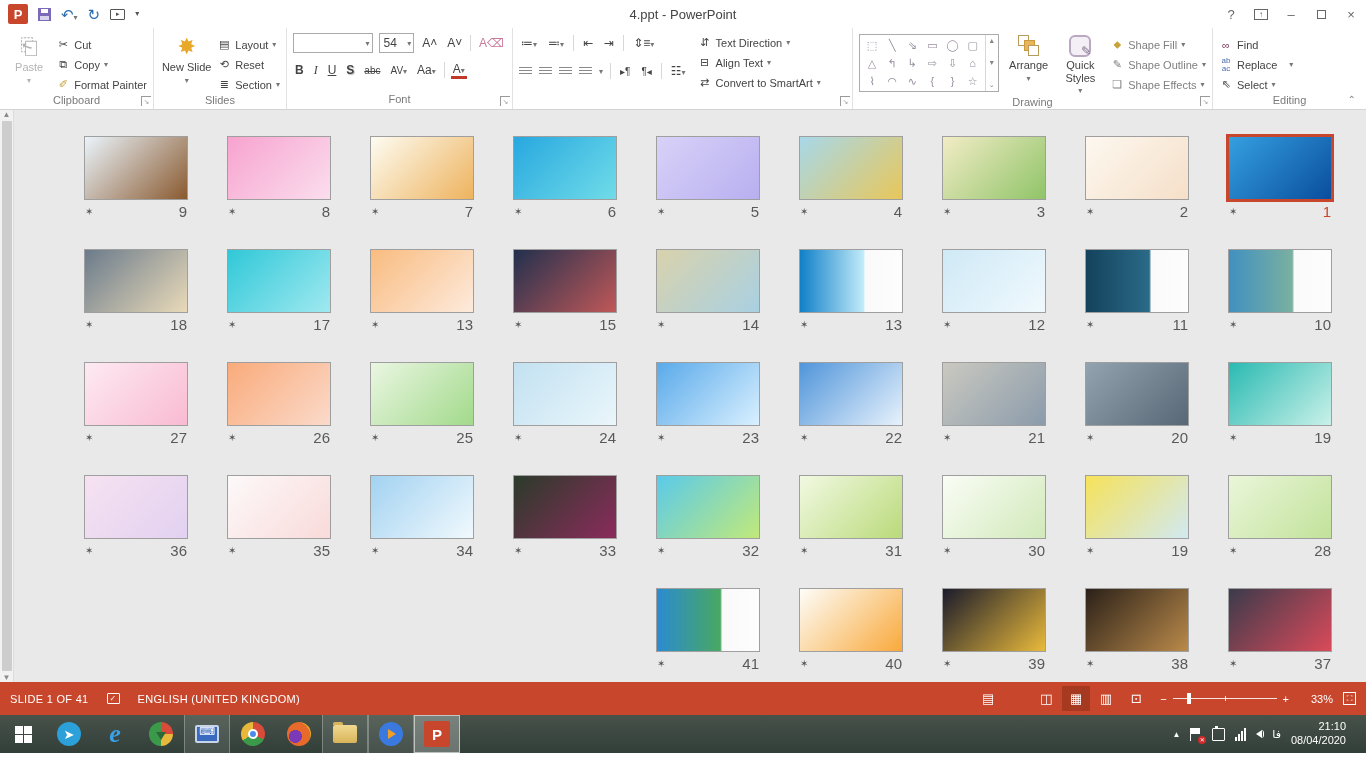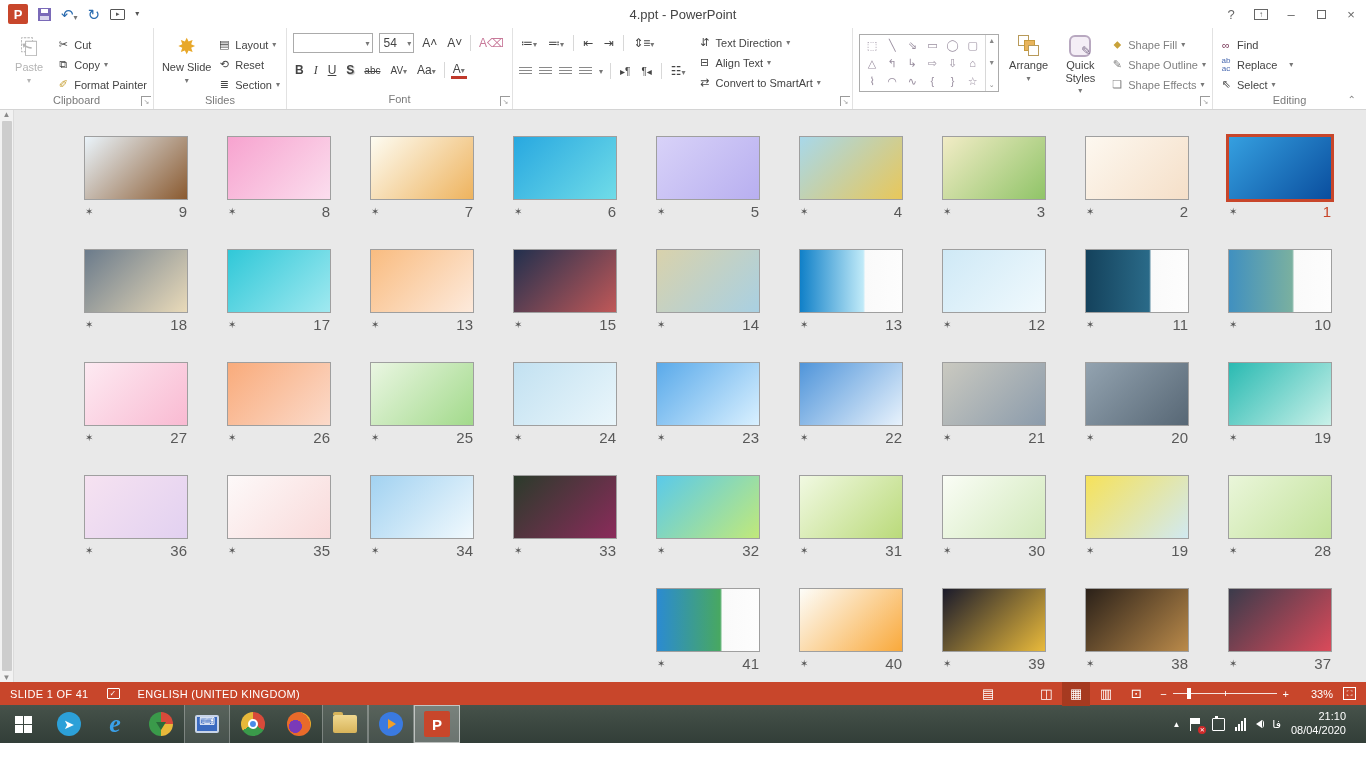--- a/index.html
+++ b/index.html
@@ -69,21 +69,21 @@
   .grid { position:absolute; top:26px; right:34px; width:1248px; display:flex; flex-wrap:wrap; direction:rtl; column-gap:39px; row-gap:29px; }
   .cell { width:104px; direction:ltr; }
   .thumb { width:104px; height:64px; background:#fff; border:1px solid #9f9f9f; }
   .thumb.sel { outline:3px solid #C8462B; outline-offset:-1px; border-color:#C8462B; }
   .cap { display:flex; align-items:center; justify-content:space-between; margin-top:3px; padding:0 1px; }
   .star { font-size:10px; color:#555; }
   .num { font-size:15px; color:#595959; font-family:"Liberation Sans",sans-serif; }
   .cell.sel .num { color:#C8462B; }
 
   
-  .statusbar { height:23px; background:#C8462B; color:#fff; display:flex; align-items:center; font-size:11px; }
+  .statusbar { height:33px; background:#C8462B; color:#fff; display:flex; align-items:center; font-size:11px; }
   .sb-left { display:flex; align-items:center; gap:18px; padding-left:10px; letter-spacing:.3px; }
   .spell-ic { width:13px; height:11px; border:1px solid #fff; border-radius:1px; font-size:8px; line-height:9px; text-align:center; }
   .sb-right { margin-left:auto; display:flex; align-items:center; gap:2px; padding-right:4px; }
   .vbtn { width:28px; height:25px; display:flex; align-items:center; justify-content:center; font-size:13px; color:#fff; }
   .vbtn.active { background:#a63a20; }
   .zoomctl { display:flex; align-items:center; gap:6px; margin:0 8px; }
   .ztrack { width:104px; height:1px; background:rgba(255,255,255,.85); position:relative; }
   .ztick { position:absolute; left:50%; top:-2px; width:1px; height:5px; background:rgba(255,255,255,.85); }
   .zthumb { position:absolute; left:14px; top:-5px; width:4px; height:11px; background:#fff; }
   .zpct { width:34px; text-align:right; }
@@ -343,20 +343,21 @@
               <span>Shape Outline</span>
               <span class="caret">▾</span>
             </div>
           <div class="sbtn">
               <span class="sic">❏</span>
               <span>Shape Effects</span>
               <span class="caret">▾</span>
             </div>
         </div>
       </div>
+      <div class="glabel">Drawing</div>
       <span class="launcher">↘</span>
     </div>
 
     <div class="rgroup" style="flex:1; border-right:none;">
       <div class="content">
         <div class="smallcol">
           <div class="sbtn">
               <span class="sic" style="color:#7a3a5a">∞</span>
               <span>Find</span>
             </div>

